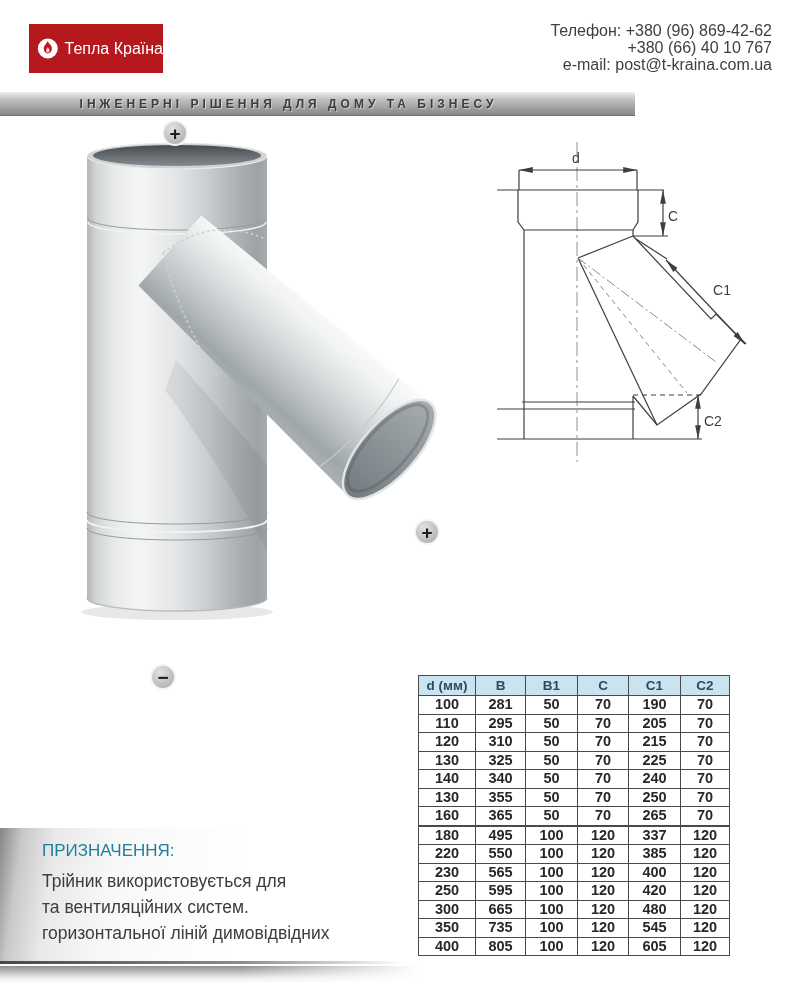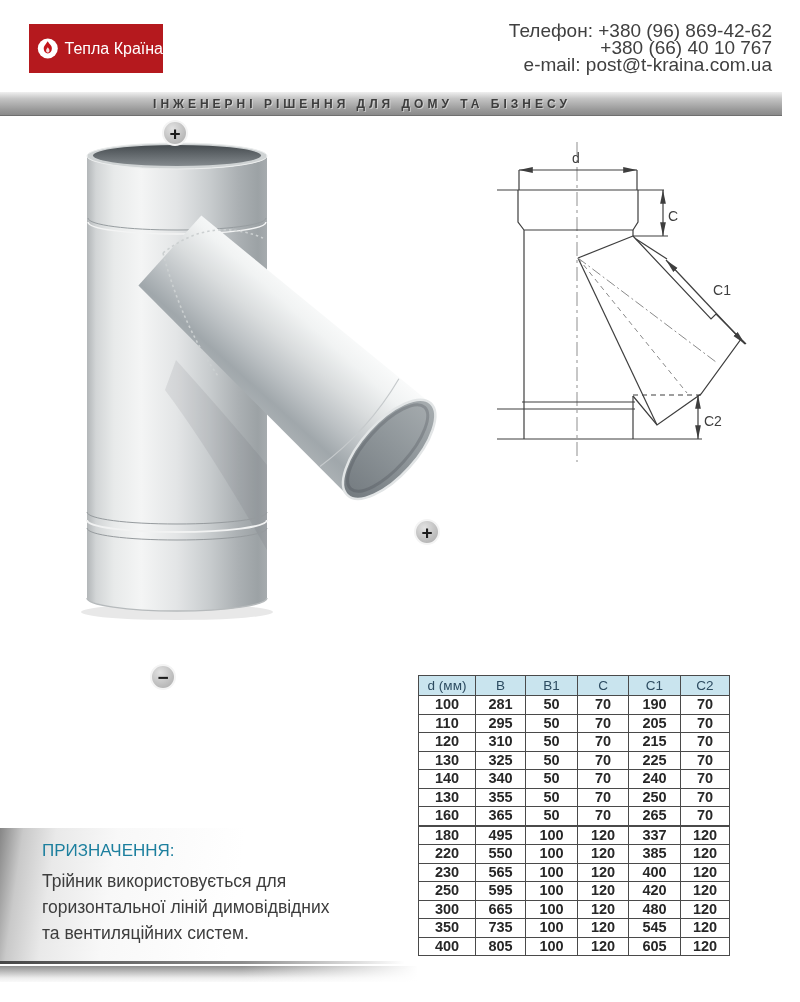--- a/index.html
+++ b/index.html
@@ -9,24 +9,24 @@
   }
   
   .logo-box{
     position:absolute;left:29px;top:24px;width:134px;height:49px;
     background:#b5191e;display:flex;align-items:center;gap:6px;
     padding-left:8px;box-sizing:border-box;
   }
   .logo-text{color:#ffffff;font-size:16px;font-weight:normal;white-space:nowrap;}
   .contacts{
     position:absolute;top:22px;right:28px;text-align:right;
-    font-size:19px;line-height:17px;color:#404040;
+    font-size:16px;line-height:17px;color:#404040;
   }
   .banner{
-    position:absolute;left:0;top:91px;width:782px;height:25px;
+    position:absolute;left:0;top:91px;width:635px;height:25px;
     background:linear-gradient(180deg,#f0f0f0 0%,#c3c3c3 30%,#9b9b9b 75%,#8a8a8a 100%);
     border-top:1px solid #ffffff;border-bottom:1px solid #6f6f6f;
     box-sizing:border-box;display:flex;align-items:center;justify-content:center;
     padding-right:58px;
   }
   .banner span{
     font-size:12px;font-weight:bold;letter-spacing:4px;color:#3d3d3d;
     text-shadow:1px 1px 0 rgba(255,255,255,0.45);white-space:nowrap;
   }
   
@@ -65,21 +65,21 @@
     position:absolute;left:0;top:966px;width:440px;height:16px;
     background-image:
       linear-gradient(90deg,rgba(255,255,255,0) 55%,#ffffff 95%),
       linear-gradient(180deg,#8e8e8e 0%,#b5b5b5 30%,#ededed 75%,#fafafa 100%);
   }
   
   .dim-table{
     position:absolute;left:418px;top:675px;border-collapse:collapse;
   }
   .dim-table th{
-    background:#c9e4ee;color:#2c4b60;font-size:13.5px;font-weight:normal;
+    background:#c9e4ee;color:#2c4b60;font-size:13.5px;font-weight:bold;
     height:19px;border:1px solid #4a4a4a;padding:0;text-align:center;
   }
   .dim-table td{
     font-size:14.5px;font-weight:bold;color:#272727;height:17.5px;
     border:1px solid #4a4a4a;padding:0;text-align:center;line-height:17px;
   }
   .dim-table tr.group-start td{border-top-width:2px;}
   .c0{width:57px}.c1{width:50px}.c2{width:52px}.c3{width:51px}.c4{width:52px}.c5{width:49px}
 </style>
 </head>
@@ -217,22 +217,22 @@
   <text x="96" y="31" text-anchor="middle">d</text>
   <text x="188" y="89">C</text>
   <text x="242" y="163" text-anchor="middle">C1</text>
   <text x="224" y="294">C2</text>
 </svg>
 
 <div class="purpose-panel">
   <div class="purpose-heading">ПРИЗНАЧЕННЯ:</div>
   <div class="purpose-text" id="purpose-text">
       <div>Трійник використовується для</div>
+      <div>та вентиляційних систем.</div>
       <div>горизонтальної ліній димовідвідних</div>
-      <div>та вентиляційних систем.</div>
     </div>
 </div>
 <div class="panel-line"></div>
 <div class="panel-stripe"></div>
 
 <table class="dim-table">
   <colgroup>
     <col class="c0">
       <col class="c1">
       <col class="c2">

